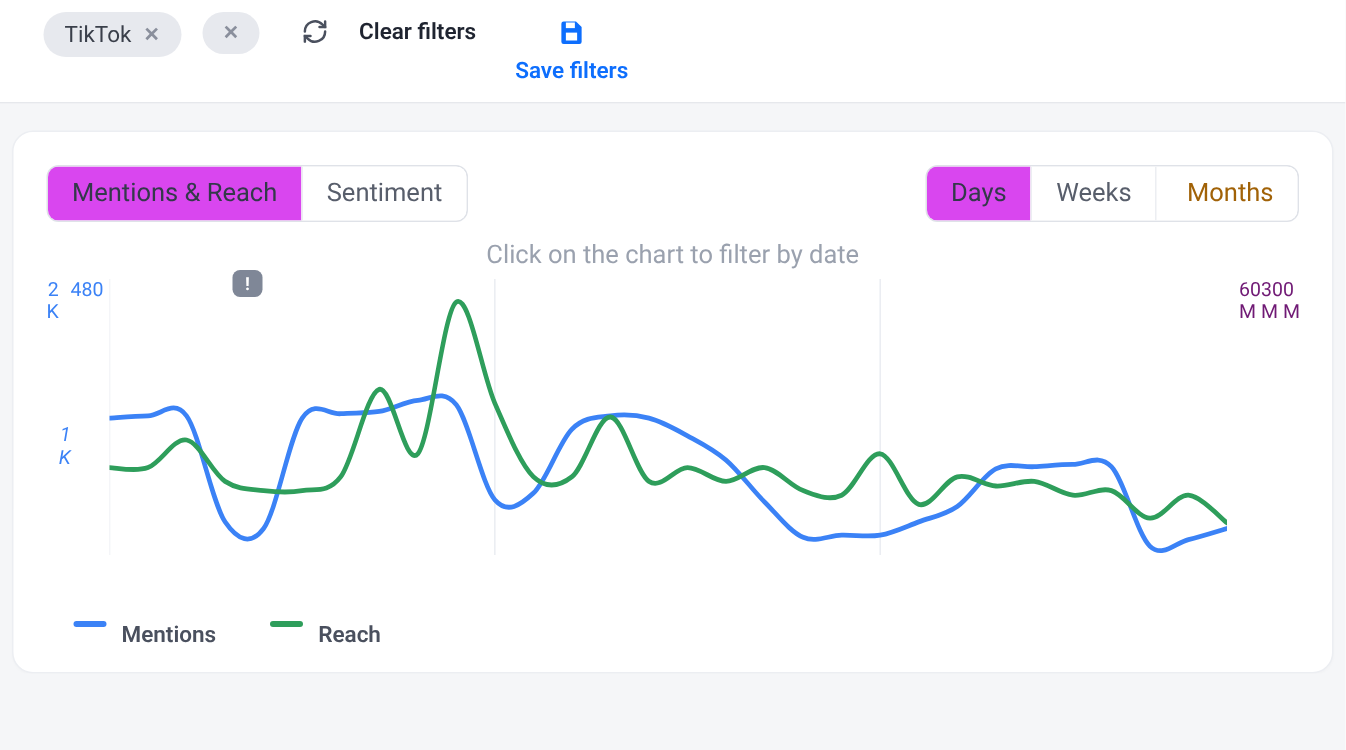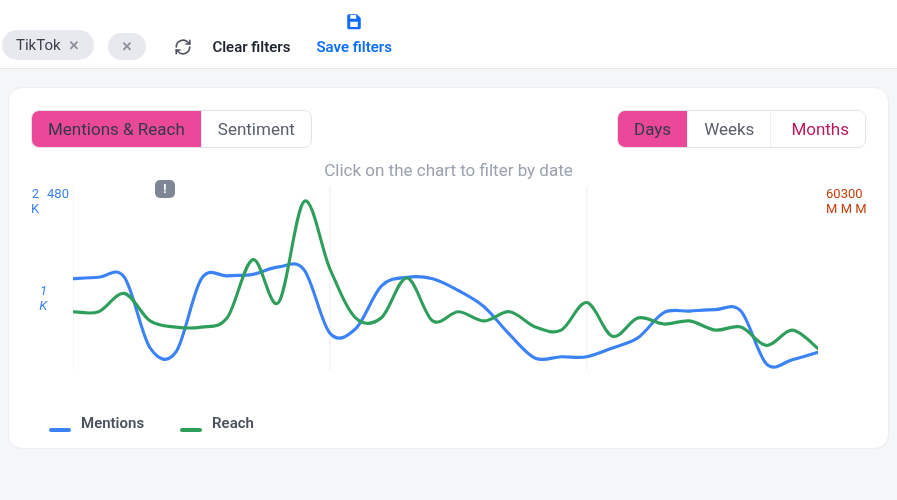--- a/index.html
+++ b/index.html
@@ -5,23 +5,23 @@
   * { box-sizing: border-box; }
   body {
     margin: 0;
     font-family: -apple-system, BlinkMacSystemFont, "Segoe UI", Roboto, Helvetica, Arial, sans-serif;
     font-size: 15px;
     background: #f5f6f8;
     color: #1f2430;
   }
   .topbar {
     display: flex;
-    align-items: flex-end;
+    align-items: flex-start;
     gap: 14px;
-    padding: 8px 2px;
+    padding: 8px 29px;
     background: #fff;
     border-bottom: 1px solid #e6e8ec;
   }
   .chip {
     display: inline-flex;
     align-items: center;
     gap: 8px;
     background: #e7e9ee;
     color: #3a3f4a;
     padding: 6px 14px;
@@ -64,24 +64,24 @@
   .seg button {
     font: inherit;
     font-size: 17px;
     background: #fff;
     color: #585e6b;
     border: none;
     padding: 8px 16px;
     cursor: pointer;
   }
   .seg button.active {
-    background: #ec4899;
+    background: #d946ef;
     color: #33394a;
   }
-  .seg button.disabled { color: #be185d; padding-left: 20px; }
+  .seg button.disabled { color: #a16207; padding-left: 20px; }
   .seg button + button { border-left: 1px solid #eceef2; }
 
   .hint {
     text-align: center;
     color: #9aa1ae;
     font-size: 17px;
     margin: 12px 0 6px 0;
   }
 
   .chart-wrap {
@@ -93,21 +93,21 @@
   }
   .y-left, .y-right {
     position: absolute;
     top: 0;
     bottom: 26px;
     display: flex;
     justify-content: space-between;
     font-size: 13px;
   }
   .y-left { left: 0; color: #3b82f6; text-align: right; width: 30px; }
-  .y-right { right: 0; color: #c2410c; text-align: left; width: 40px; }
+  .y-right { right: 0; color: #701a75; text-align: left; width: 40px; }
   .plot {
     position: absolute;
     left: 42px; right: 48px; top: 0; bottom: 26px;
   }
   .plot svg { width: 100%; height: 100%; }
   .x-axis {
     position: absolute;
     left: 42px; right: 48px; bottom: 0;
     height: 22px;
     display: flex;
@@ -126,21 +126,21 @@
     font-size: 12px; font-weight: 700;
   }
   .legend {
     display: flex;
     gap: 36px;
     padding: 18px 6px 0 18px;
     font-size: 15px;
     color: #4a505e;
     font-weight: 600;
   }
-  .legend-item { display: inline-flex; align-items: flex-end; gap: 10px; }
+  .legend-item { display: inline-flex; align-items: flex-start; gap: 10px; }
   .swatch { width: 22px; height: 4px; border-radius: 2px; }
   .sw-blue { background: #3b82f6; }
   .sw-green { background: #2e9e5b; }
 </style>
 </head>
 <body>
 
 <div class="topbar">
   <span class="chip">
     <span>TikTok</span>

